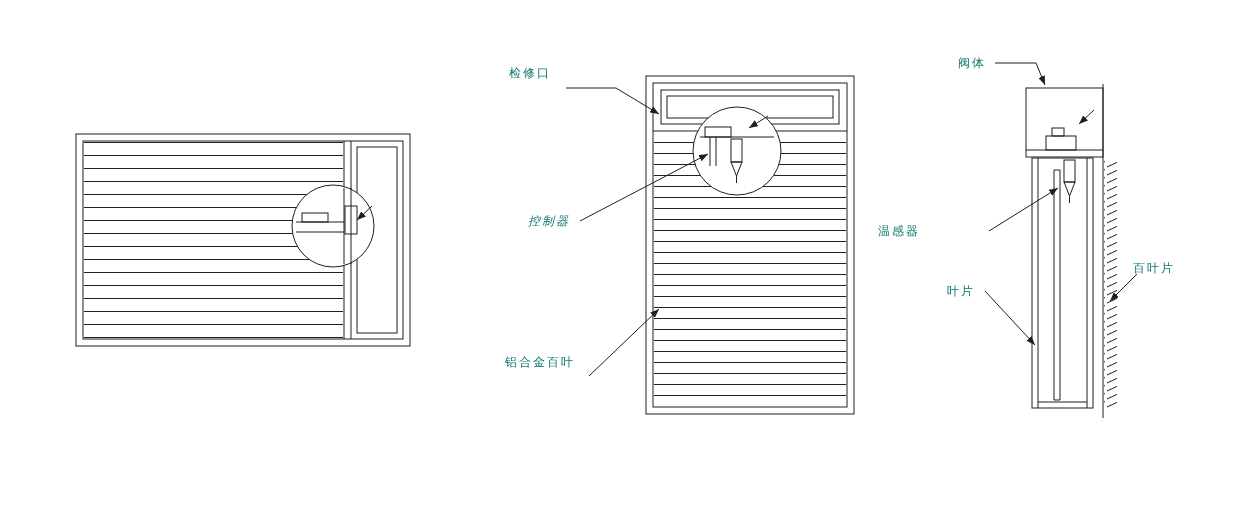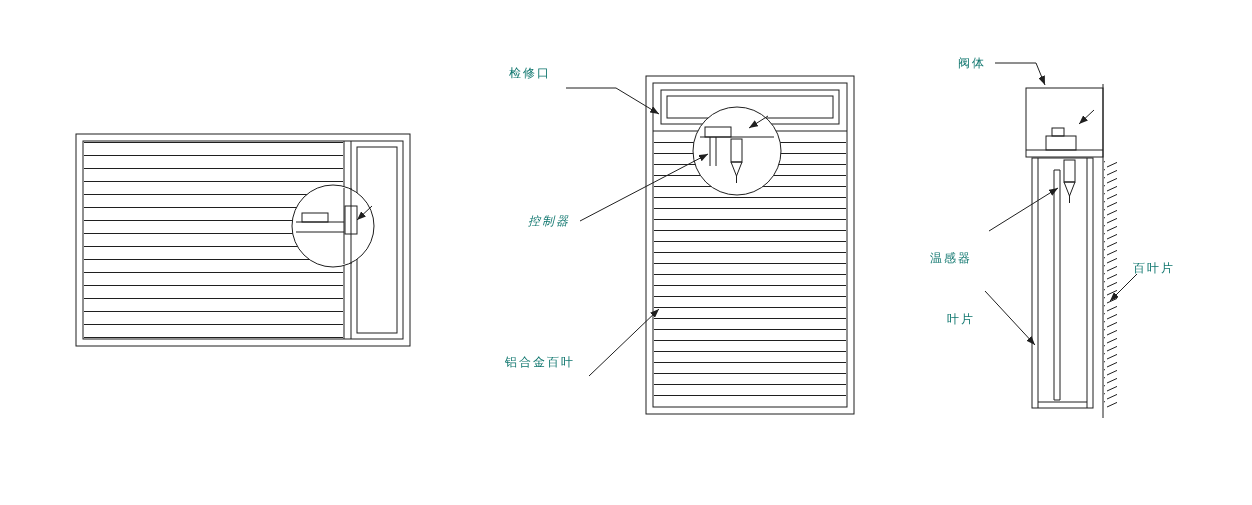--- a/index.html
+++ b/index.html
@@ -114,17 +114,17 @@
       <line class="ln" x1="989" y1="231" x2="1058" y2="188" marker-end="url(#arrow)"></line>
       <line class="ln" x1="985" y1="291" x2="1035" y2="345" marker-end="url(#arrow)"></line>
       <line class="ln" x1="1137" y1="274" x2="1110" y2="301" marker-end="url(#arrow)"></line>
     </g>
   </svg>
 
   <div class="lbl" style="left:509px;top:64px;">检修口</div>
   <div class="lbl" style="left:528px;top:212px;font-style:italic;">控制器</div>
   <div class="lbl" style="left:505px;top:353px;">铝合金百叶</div>
   <div class="lbl" style="left:958px;top:54px;">阀体</div>
-  <div class="lbl" style="left:930px;top:222px;margin-top:27px;">温感器</div>
-  <div class="lbl" style="left:947px;top:282px;margin-top:28px;">叶片</div>
+  <div class="lbl" style="left:878px;top:222px;">温感器</div>
+  <div class="lbl" style="left:947px;top:282px;">叶片</div>
   <div class="lbl" style="left:1133px;top:259px;">百叶片</div>
 
 </div>
 
 </body></html>

